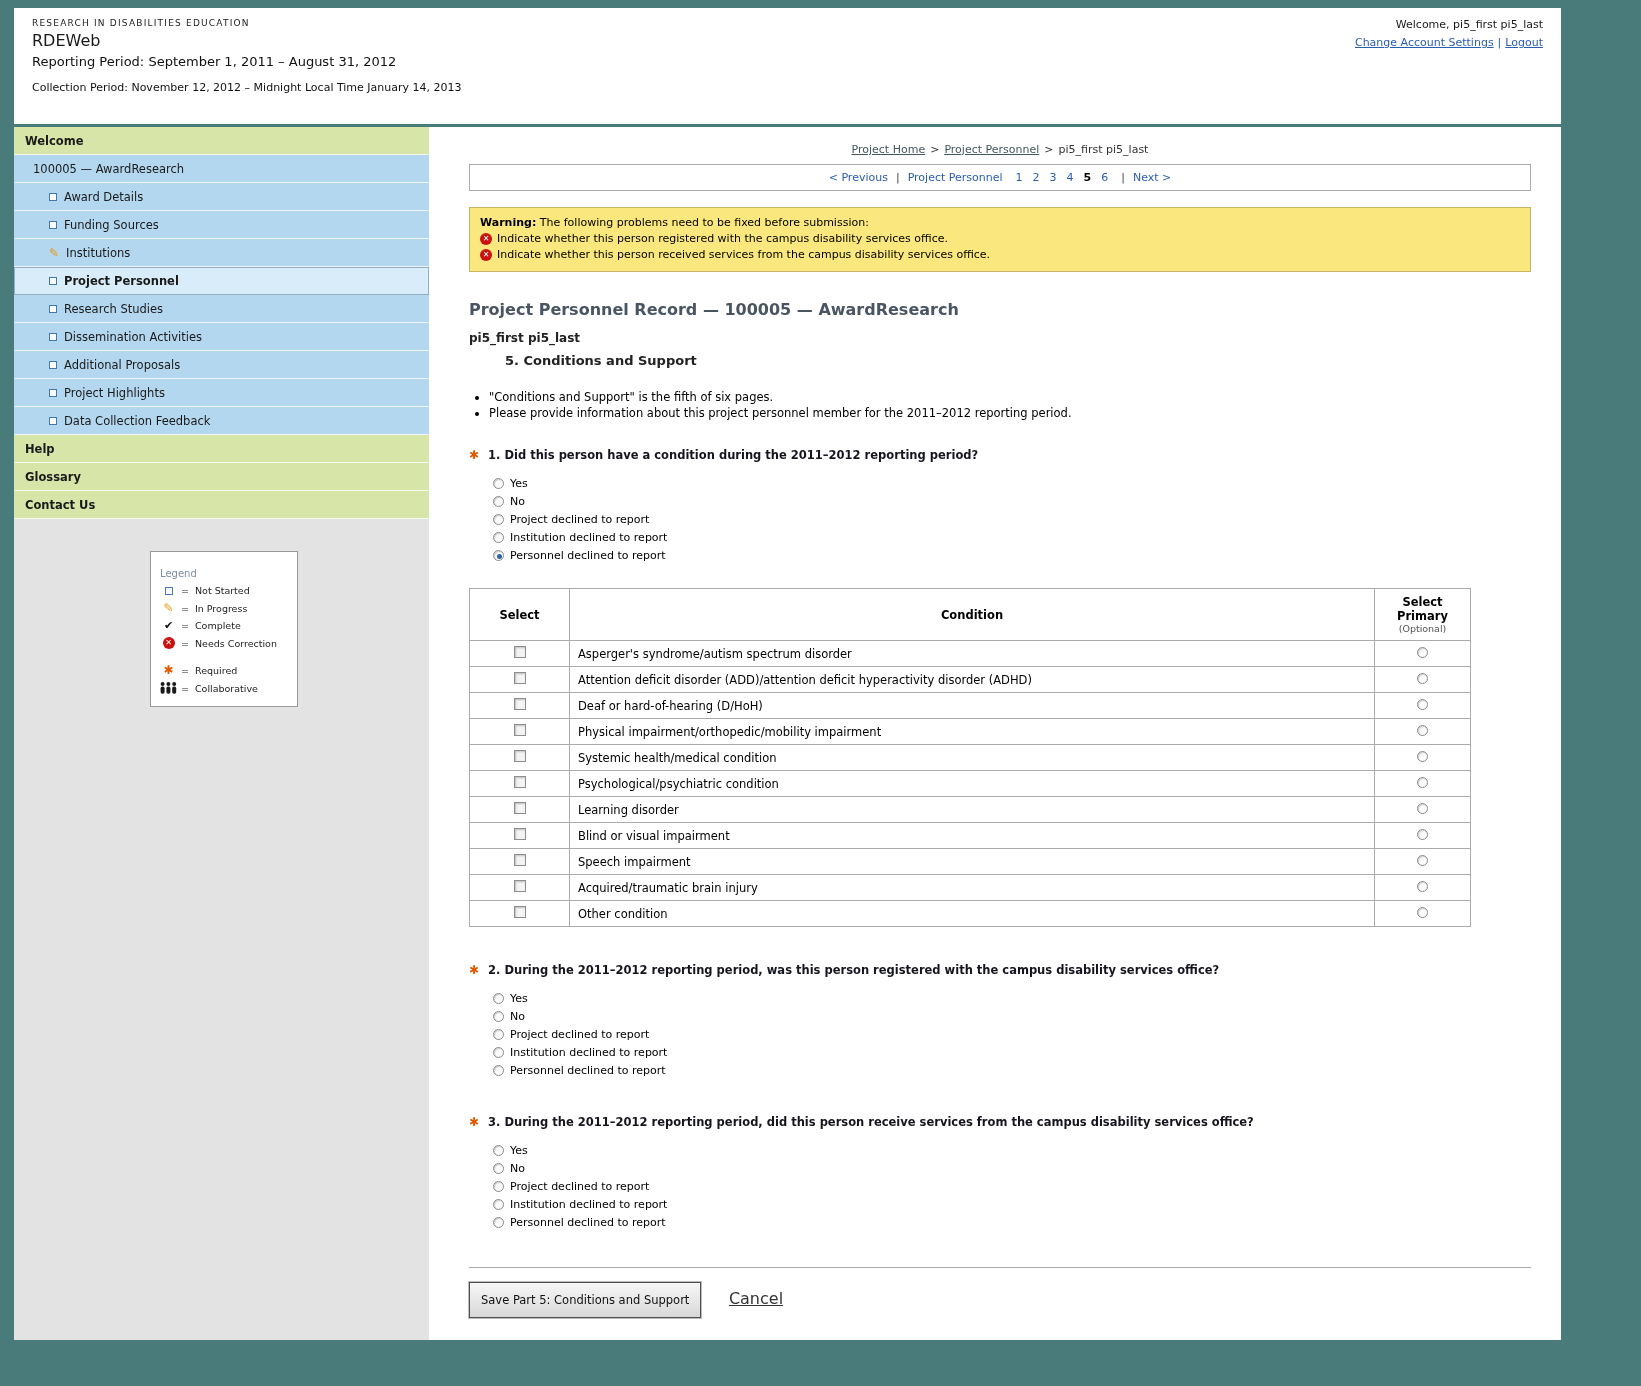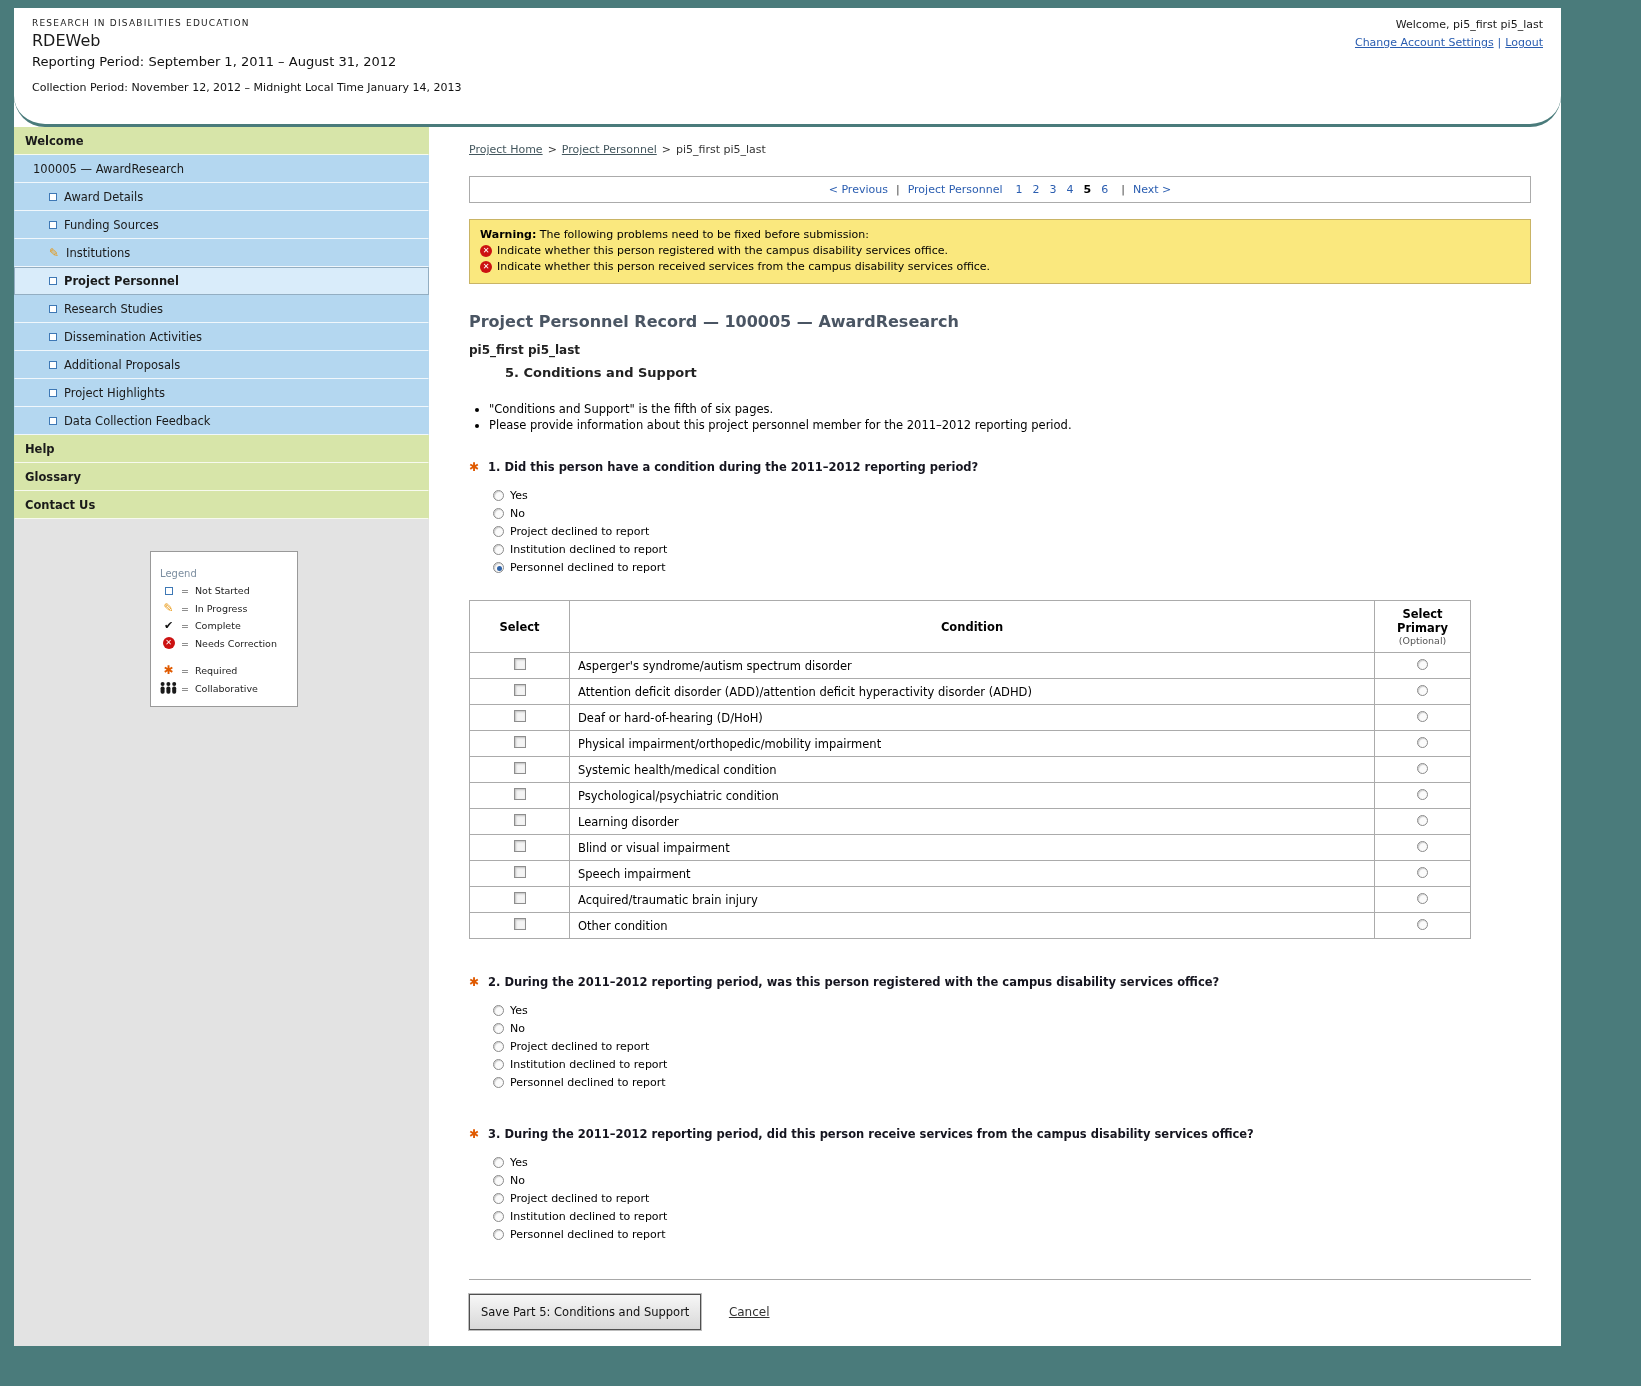--- a/index.html
+++ b/index.html
@@ -20,21 +20,21 @@
     width:1641px;height:1386px;overflow:hidden;position:relative;
     background:var(--frame);
     font-family:"DejaVu Sans", sans-serif;font-size:11px;color:#000;
   }
   a{cursor:pointer;}
   .page{
     position:absolute;left:14px;top:8px;width:1547px;min-height:1332px;
     background:#fff;display:flex;flex-direction:column;
   }
   
-  .page-header{background:#fff;position:relative;height:119px;padding:10px 18px 8px 18px;border-bottom:3px solid var(--frame);flex:none;border-radius:31px;}
+  .page-header{background:#fff;position:relative;height:119px;padding:10px 18px 8px 18px;border-bottom:3px solid var(--frame);flex:none;}
   .hdr-org{font-size:9px;letter-spacing:1.2px;color:#222;}
   .hdr-app{font-size:16px;color:#1a1a1a;margin-top:3px;}
   .hdr-reporting{font-size:13px;color:#111;margin-top:4px;}
   .hdr-collection{font-size:11px;color:#111;margin-top:12px;}
   .hdr-right{position:absolute;top:10px;right:18px;text-align:right;font-size:11px;}
   .hdr-welcome{color:#1a1a1a;margin-bottom:5px;}
   .hdr-links a{color:var(--link);text-decoration:underline;}
   .hdr-links .sep{color:var(--link);margin:0 4px;}
   
   .page-body{display:flex;flex:1;align-items:stretch;}
@@ -55,21 +55,21 @@
   .legend-ic{width:17px;display:inline-flex;justify-content:center;}
   .legend-eq{margin:0 6px 0 4px;}
   
   .ic-square{display:inline-block;width:8px;height:8px;border:1px solid #3E78B5;background:#fff;}
   .ic-pencil{color:#E8950C;font-size:12px;line-height:1;}
   .ic-check{color:#111;font-weight:bold;font-size:11px;line-height:1;}
   .ic-xcircle{display:inline-block;width:12px;height:12px;border-radius:50%;background:var(--error);color:#fff;font-size:8px;line-height:12px;text-align:center;font-weight:bold;flex:none;}
   .ic-star{color:var(--required);font-size:12px;line-height:1;}
   .ic-people{display:inline-flex;align-items:flex-end;}
   
-  .breadcrumb{margin:2px 0 20px 0;color:#333;}
+  .breadcrumb{margin:2px 0 8px 0;color:#333;text-align:center;}
   .breadcrumb a{color:#44575E;text-decoration:underline;}
   .bc-sep{margin:0 5px;color:#333;}
   
   .pager{border:1px solid #ABABAB;text-align:center;padding:6px 0;margin-bottom:16px;}
   .pager a{color:var(--link);}
   .pager .sep{color:#444;margin:0 8px;}
   .pg-gap{display:inline-block;width:8px;}
   .pg-num,.pg-current{margin:0 5px;}
   .pg-current{font-weight:bold;color:#000;}
   
@@ -101,21 +101,21 @@
   .col-select{width:100px;}
   .col-condition{width:805px;}
   .col-primary{width:96px;font-size:11px;}
   .th-note{font-weight:normal;font-size:9.5px;color:#555;}
   .cond-table td{padding:5px 8px;font-size:11.5px;}
   .cell-select,.cell-primary{text-align:center;}
   .cell-cond{text-align:left;}
   
   .footer-rule{border:none;border-top:1px solid #A8A8A8;margin:36px 0 14px 0;}
   .save-btn{font-family:"DejaVu Sans", sans-serif;font-size:11.5px;color:#111;padding:10px 11px;background:linear-gradient(#F7F7F7,#D8D8D8);border:1px solid #4F4F4F;box-shadow:0 0 0 1px #BDBDBD;cursor:pointer;}
-  .cancel-link{margin-left:24px;color:#333;text-decoration:underline;font-size:12px;}
+  .cancel-link{margin-left:24px;color:#333;text-decoration:underline;font-size:16px;}
 </style>
 </head>
 <body>
 
 <div class="page">
 
   <div class="page-header">
     <div class="hdr-org">RESEARCH IN DISABILITIES EDUCATION</div>
     <div class="hdr-app">RDEWeb</div>
     <div class="hdr-reporting">Reporting Period: September 1, 2011 – August 31, 2012</div>

